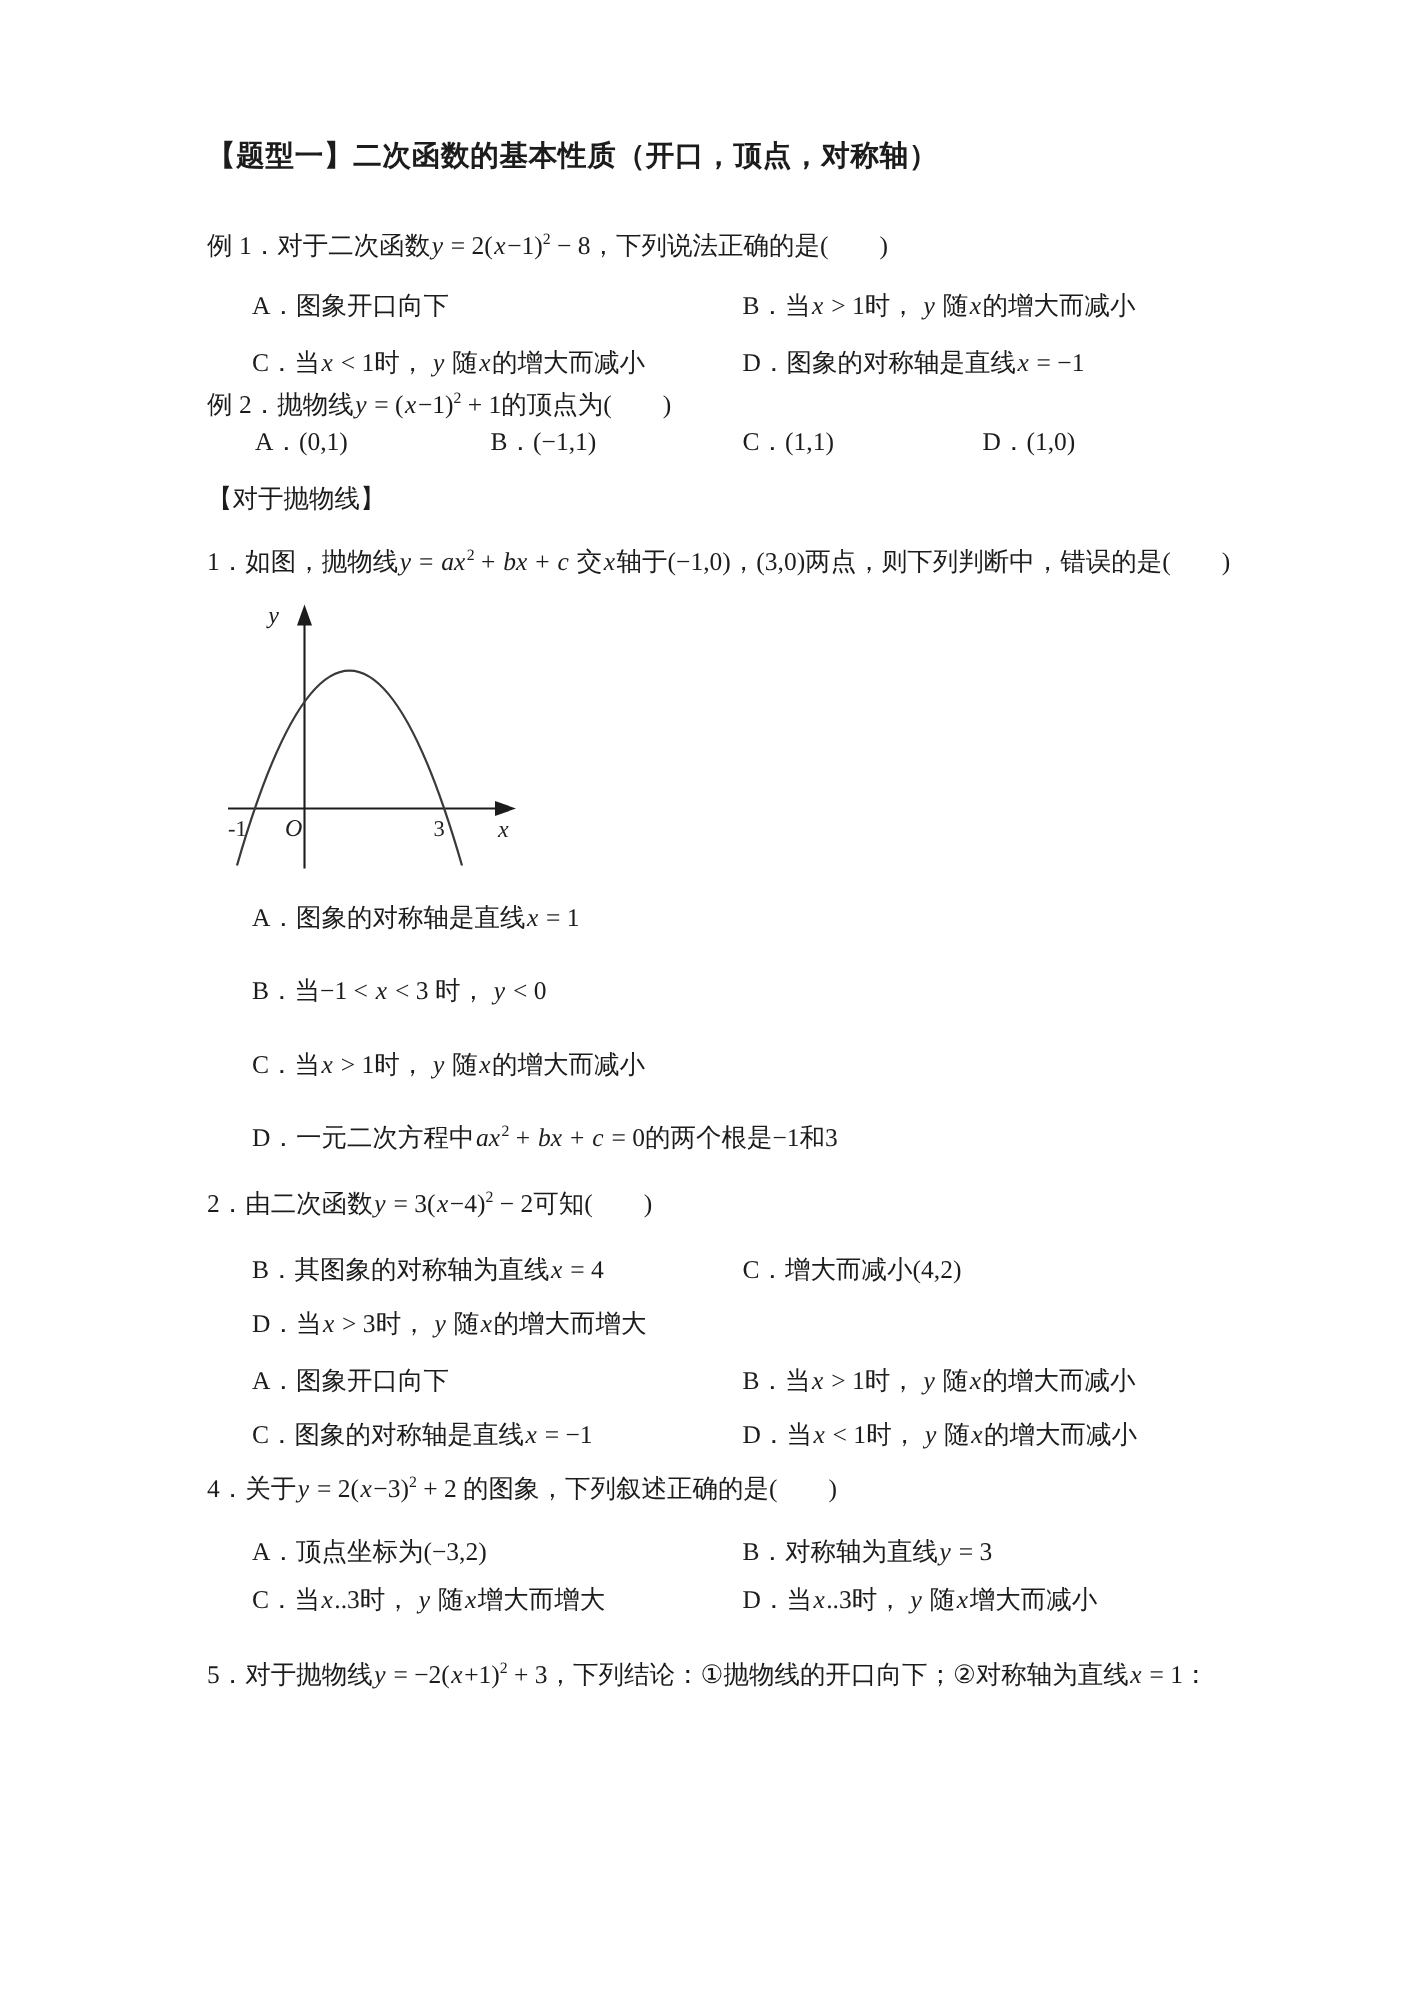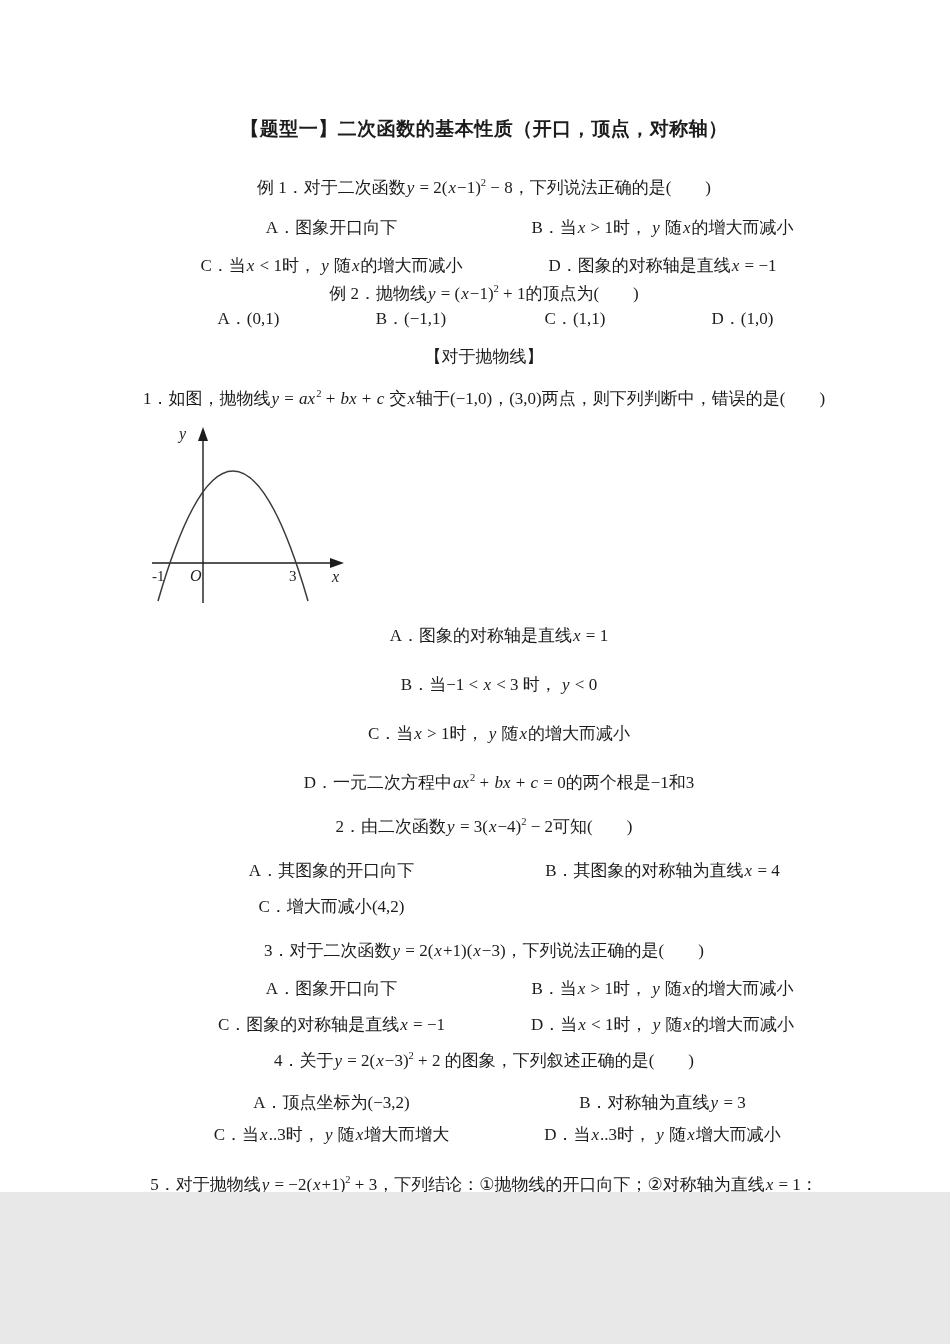--- a/index.html
+++ b/index.html
@@ -1,28 +1,27 @@
 <!DOCTYPE html>
 <html><head>
 <meta charset="utf-8">
 <style>
   html,body{margin:0;padding:0;background:#e8e8e8;}
   .page{
     position:relative;
-    width:950px;height:1192px;
+    width:950px;height:1344px;
     margin:0 auto;
     background:#ffffff;
     box-sizing:border-box;
-    padding:116px 120px 0 138px;
+    padding:92px 120px 0 138px;
     font-family:"Liberation Serif","DejaVu Sans",serif;
     font-size:17px;
     line-height:24px;
     color:#1c1c1c;
     overflow:hidden;
-    text-align:center;
   }
   .title{
     font-size:19px;
     line-height:26px;
     font-weight:bold;
     letter-spacing:0.5px;
   }
   .heading{font-weight:normal;}
   .stem{white-space:nowrap;}
   .opts2{
@@ -99,26 +98,25 @@
 
   <div class="optlist" style="margin-top:14px">
     <div class="opt"><span class="seg-t">A．图象的对称轴是直线</span><span class="seg-m">x</span><span class="seg-r"> = 1</span></div>
     <div class="opt"><span class="seg-t">B．当</span><span class="seg-r">−1 &lt; </span><span class="seg-m">x</span><span class="seg-r"> &lt; 3</span><span class="seg-t"> 时， </span><span class="seg-m">y</span><span class="seg-r"> &lt; 0</span></div>
     <div class="opt"><span class="seg-t">C．当</span><span class="seg-m">x</span><span class="seg-r"> &gt; 1</span><span class="seg-t">时， </span><span class="seg-m">y</span><span class="seg-t"> 随</span><span class="seg-m">x</span><span class="seg-t">的增大而减小</span></div>
     <div class="opt"><span class="seg-t">D．一元二次方程中</span><span class="seg-m">ax</span><sup class="seg-s">2</sup><span class="seg-r"> + </span><span class="seg-m">bx</span><span class="seg-r"> + </span><span class="seg-m">c</span><span class="seg-r"> = 0</span><span class="seg-t">的两个根是</span><span class="seg-r">−1</span><span class="seg-t">和</span><span class="seg-r">3</span></div>
   </div>
 
   <div class="stem" style="margin-top:20px"><span class="seg-t">2．由二次函数</span><span class="seg-m">y</span><span class="seg-r"> = 3(</span><span class="seg-m">x</span><span class="seg-r">−4)</span><sup class="seg-s">2</sup><span class="seg-r"> − 2</span><span class="seg-t">可知</span><span class="seg-r">(　　)</span></div>
   <div class="opts2" style="margin-top:20px;row-gap:12px">
-    <div class="opt"><span class="seg-t">A．其图象的开口向下</span></div>
     <div class="opt"><span class="seg-t">B．其图象的对称轴为直线</span><span class="seg-m">x</span><span class="seg-r"> = 4</span></div>
     <div class="opt"><span class="seg-t">C．增大而减小</span><span class="seg-r">(4,2)</span></div>
+    <div class="opt"><span class="seg-t">D．当</span><span class="seg-m">x</span><span class="seg-r"> &gt; 3</span><span class="seg-t">时， </span><span class="seg-m">y</span><span class="seg-t"> 随</span><span class="seg-m">x</span><span class="seg-t">的增大而增大</span></div>
   </div>
 
-  <div class="stem" style="margin-top:20px"><span class="seg-t">3．对于二次函数</span><span class="seg-m">y</span><span class="seg-r"> = 2(</span><span class="seg-m">x</span><span class="seg-r">+1)(</span><span class="seg-m">x</span><span class="seg-r">−3)</span><span class="seg-t">，下列说法正确的是</span><span class="seg-r">(　　)</span></div>
   <div class="opts2" style="margin-top:14px;row-gap:12px">
     <div class="opt"><span class="seg-t">A．图象开口向下</span></div>
     <div class="opt"><span class="seg-t">B．当</span><span class="seg-m">x</span><span class="seg-r"> &gt; 1</span><span class="seg-t">时， </span><span class="seg-m">y</span><span class="seg-t"> 随</span><span class="seg-m">x</span><span class="seg-t">的增大而减小</span></div>
     <div class="opt"><span class="seg-t">C．图象的对称轴是直线</span><span class="seg-m">x</span><span class="seg-r"> = −1</span></div>
     <div class="opt"><span class="seg-t">D．当</span><span class="seg-m">x</span><span class="seg-r"> &lt; 1</span><span class="seg-t">时， </span><span class="seg-m">y</span><span class="seg-t"> 随</span><span class="seg-m">x</span><span class="seg-t">的增大而减小</span></div>
   </div>
 
   <div class="stem" style="margin-top:12px"><span class="seg-t">4．关于</span><span class="seg-m">y</span><span class="seg-r"> = 2(</span><span class="seg-m">x</span><span class="seg-r">−3)</span><sup class="seg-s">2</sup><span class="seg-r"> + 2</span><span class="seg-t"> 的图象，下列叙述正确的是</span><span class="seg-r">(　　)</span></div>
   <div class="opts2" style="margin-top:18px;row-gap:8px">
     <div class="opt"><span class="seg-t">A．顶点坐标为</span><span class="seg-r">(−3,2)</span></div>

